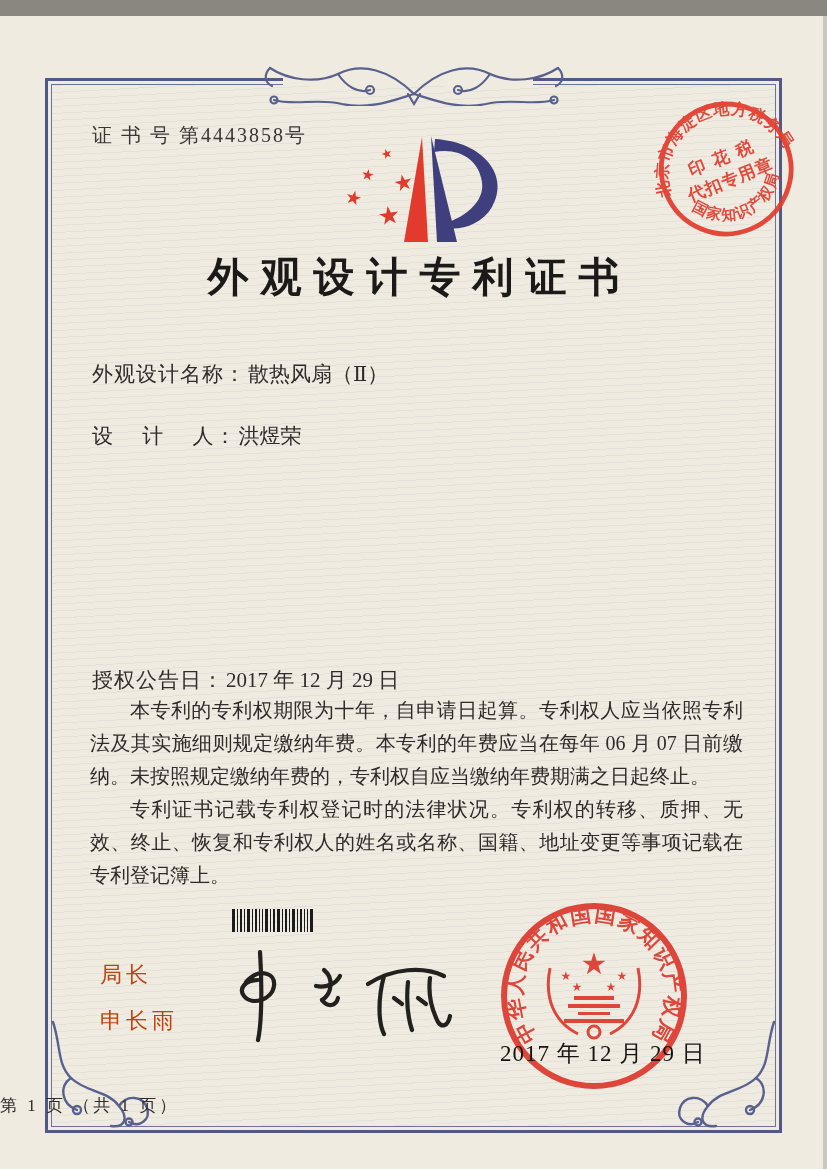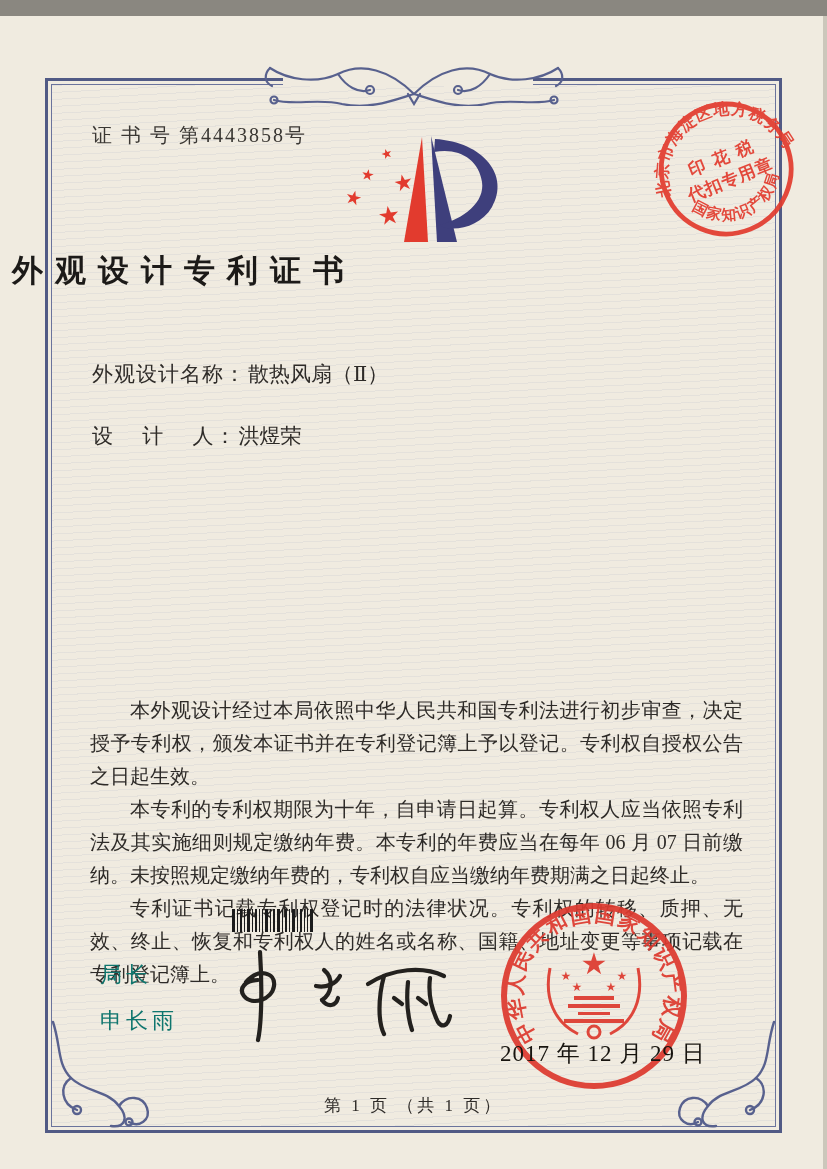--- a/index.html
+++ b/index.html
@@ -32,49 +32,49 @@
   }
 
   .tax-stamp{
     position:absolute;left:642px;top:70px;width:170px;height:170px;
     transform:rotate(-22deg);opacity:.92;
   }
 
   .logo{position:absolute;left:338px;top:116px;width:172px;height:118px;}
 
   .title{
-    position:absolute;left:0;right:0;top:234px;
-    font-size:31px;font-weight:700;color:#1c1a18;letter-spacing:12px;text-indent:12px;
+    position:absolute;left:0;right:0;top:234px;text-align:center;
+    font-size:41px;font-weight:700;color:#1c1a18;letter-spacing:12px;text-indent:12px;
   }
 
   .field-row{position:absolute;left:92px;font-size:21px;color:#2e2b28;white-space:nowrap;}
   .field-row .lbl{letter-spacing:1px;}
   .field-row .val{margin-left:2px;}
 
   .body-text{
     position:absolute;left:90px;right:84px;top:678px;
     font-size:20px;line-height:33px;color:#2e2b28;text-align:justify;
   }
   .body-text p{margin:0;text-indent:2em;}
 
   .barcode{position:absolute;left:232px;top:893px;}
 
-  .boss{position:absolute;left:100px;top:944px;font-size:22px;color:#0f766e;}
+  .boss{position:absolute;left:100px;top:944px;font-size:22px;color:#c2410c;}
   .boss div{margin-bottom:16px;letter-spacing:4px;}
 
   .signature{position:absolute;left:218px;top:926px;}
 
   .seal{position:absolute;left:490px;top:880px;width:208px;height:208px;opacity:.93;}
   .seal-date{
     position:absolute;left:500px;top:1022px;font-size:23px;color:#17140f;
     letter-spacing:1px;white-space:nowrap;
   }
 
   .footer{
-    position:absolute;left:0;right:0;top:1078px;text-align:center;
+    position:absolute;left:0;right:0;top:1078px;
     font-size:17px;color:#2e2b28;letter-spacing:3px;
   }
 
   .red{fill:#e23b2e;}
   .navy{fill:#3e3f7c;}
 </style>
 </head>
 <body>
 
 <div class="page">
@@ -157,23 +157,25 @@
   </svg>
 
   <div class="title">外观设计专利证书</div>
 
   <div class="field-row" style="top:406px;">
     <span class="lbl">设　 计　 人：</span><span class="val">洪煜荣</span>
   </div>
   <div class="field-row" style="top:344px;">
     <span class="lbl">外观设计名称：</span><span class="val">散热风扇（Ⅱ）</span>
   </div>
+  <div class="field-row" style="top:650px;">
+    <span class="lbl">授权公告日：</span><span class="val">2017 年 12 月 29 日</span>
+  </div>
 
   <div class="body-text">
-    <p>本外观设计经过本局依照中华人民共和国专利法进行初步审查，决定授予专利权，颁发本证书并在专利登记簿上予以登记。专利权自授权公告之日起生效。</p>
     <p>本专利的专利权期限为十年，自申请日起算。专利权人应当依照专利法及其实施细则规定缴纳年费。本专利的年费应当在每年 06 月 07 日前缴纳。未按照规定缴纳年费的，专利权自应当缴纳年费期满之日起终止。</p>
     <p>专利证书记载专利权登记时的法律状况。专利权的转移、质押、无效、终止、恢复和专利权人的姓名或名称、国籍、地址变更等事项记载在专利登记簿上。</p>
   </div>
 
   <svg class="barcode" width="84" height="23" viewBox="0 0 84 23">
     <g fill="#1b1b1b">
       <rect x="0" width="3" height="23"></rect>
         <rect x="5" width="1" height="23"></rect>
         <rect x="8" width="2" height="23"></rect>
       <rect x="12" width="1" height="23"></rect>

